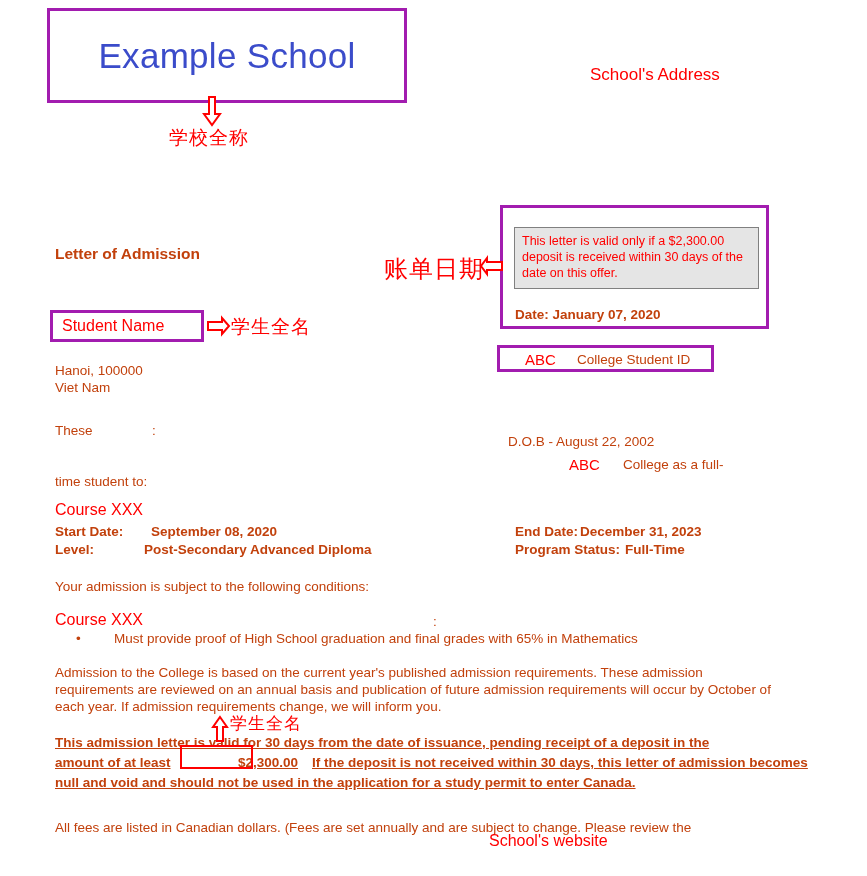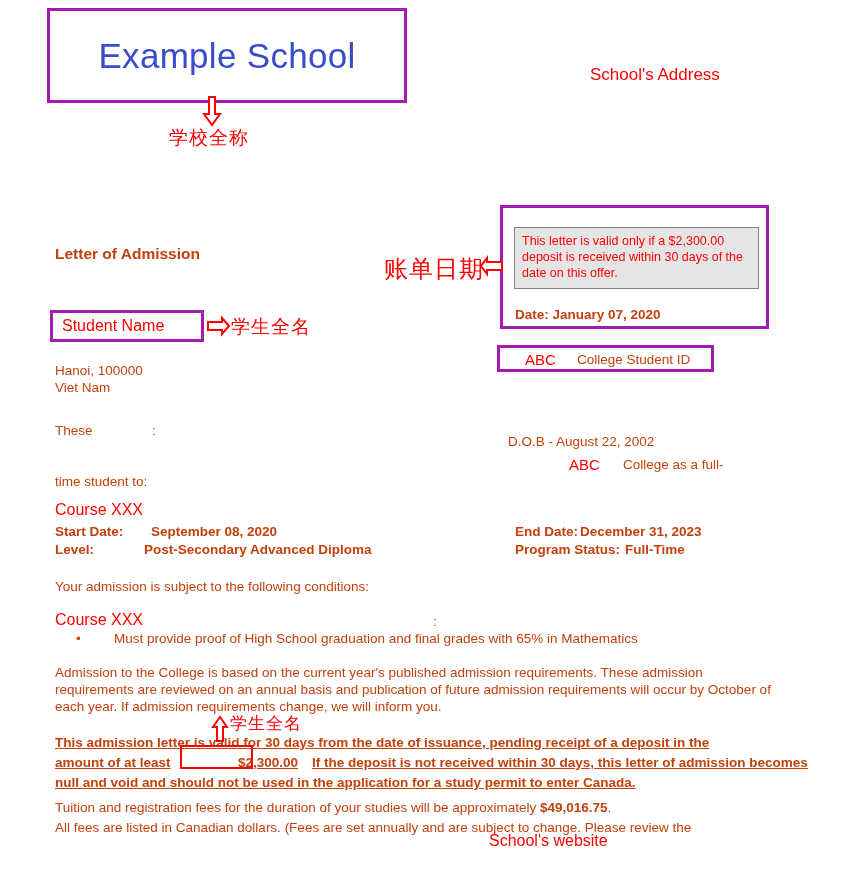--- a/index.html
+++ b/index.html
@@ -337,20 +337,19 @@
   </div>
 
   <div class="abs anno-box-thin" id="deposit-amount-box"></div>
   <div class="abs" id="arrow-up-fee">
     <svg width="18" height="26" viewBox="0 0 18 26">
       <polygon points="9,1 16,11 12,11 12,25 6,25 6,11 2,11" fill="#ffffff" stroke="#ff0000" stroke-width="2"></polygon>
     </svg>
   </div>
   <div class="abs anno-text" id="fee-amount-label">学生全名</div>
 
-  <div class="abs doc-text" id="tuition-line1"><span>Tuition and registration fees for the duration of your studies will be approximately</span> <span class="b">$49,016.75</span><span>.</span></div>
 
   <div class="abs doc-text" id="tuition-line2">All fees are listed in Canadian dollars.  (Fees are set annually and are subject to change.  Please review the</div>
 
 
   <div class="abs anno-text" id="school-website-label">School's website</div>
 
 </div>
 
 </body></html>

